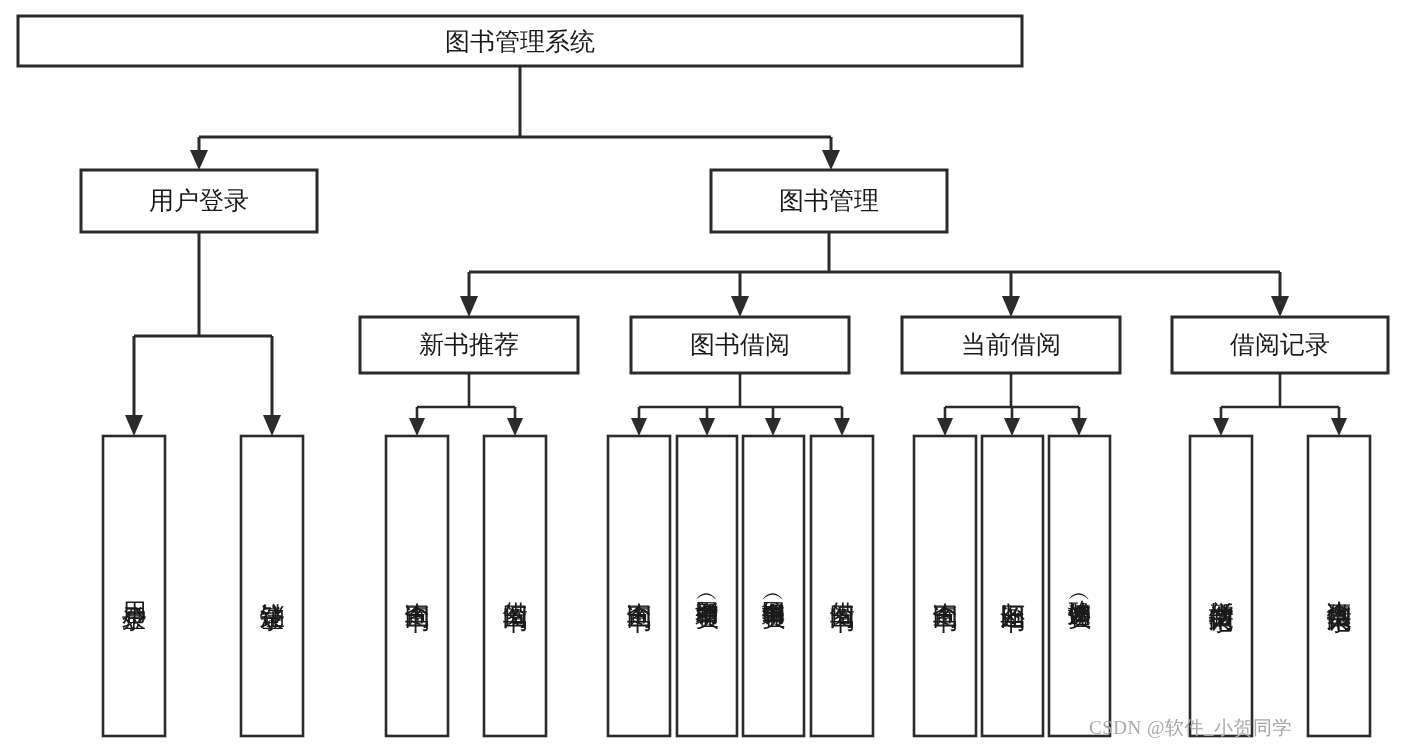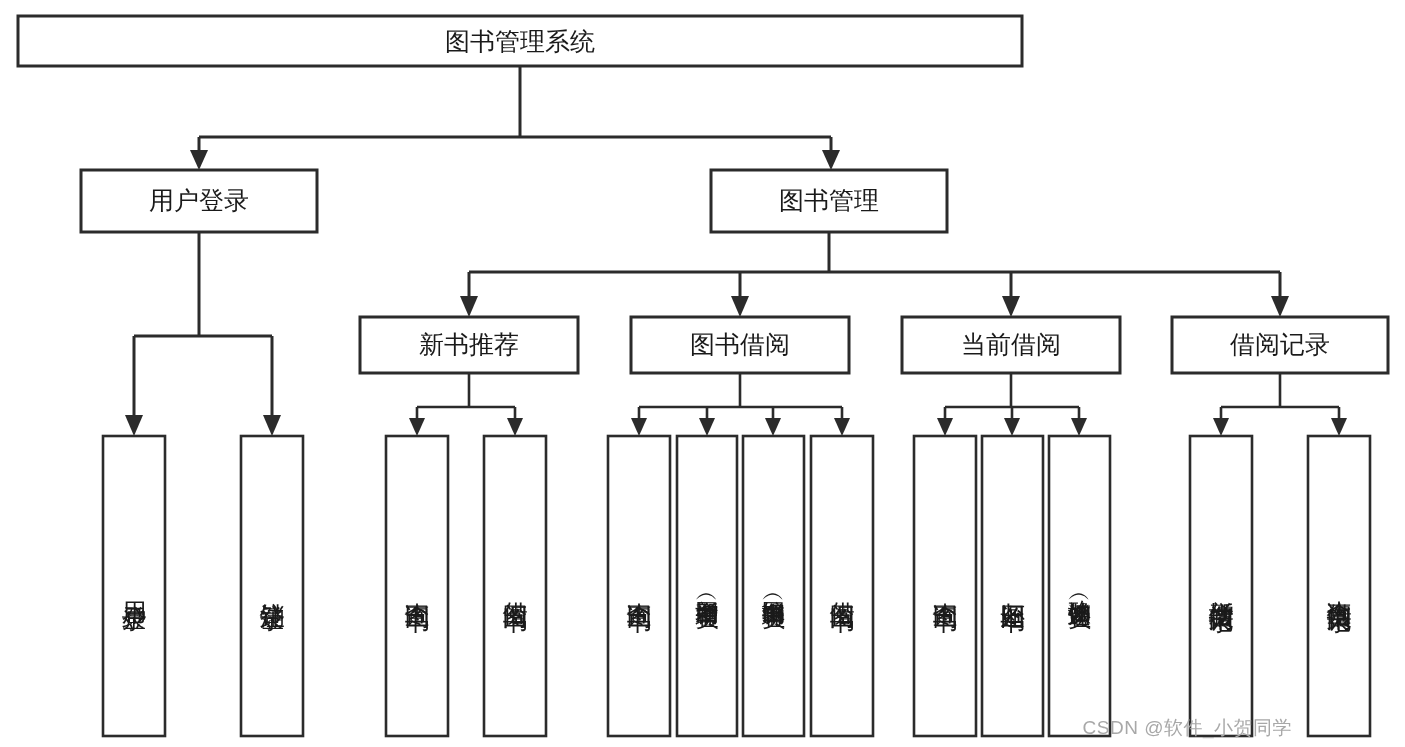--- a/index.html
+++ b/index.html
@@ -73,21 +73,21 @@
     color: #1a1a1a;
     letter-spacing: 2px;
     white-space: nowrap;
     text-align: center;
   }
   .leaf-label.narrow { font-size: 23px; letter-spacing: 1px; }
   .watermark {
     position: absolute;
     right: 12px;
     bottom: 6px;
-    font-family: Liberation Sans, sans-serif;
+    font-family: Liberation Serif, serif;
     font-size: 19px;
     color: #a8a8a8;
     letter-spacing: 0.5px;
     white-space: nowrap;
   }
 </style>
 </head>
 <body>
 
 <div id="diagram-root">

